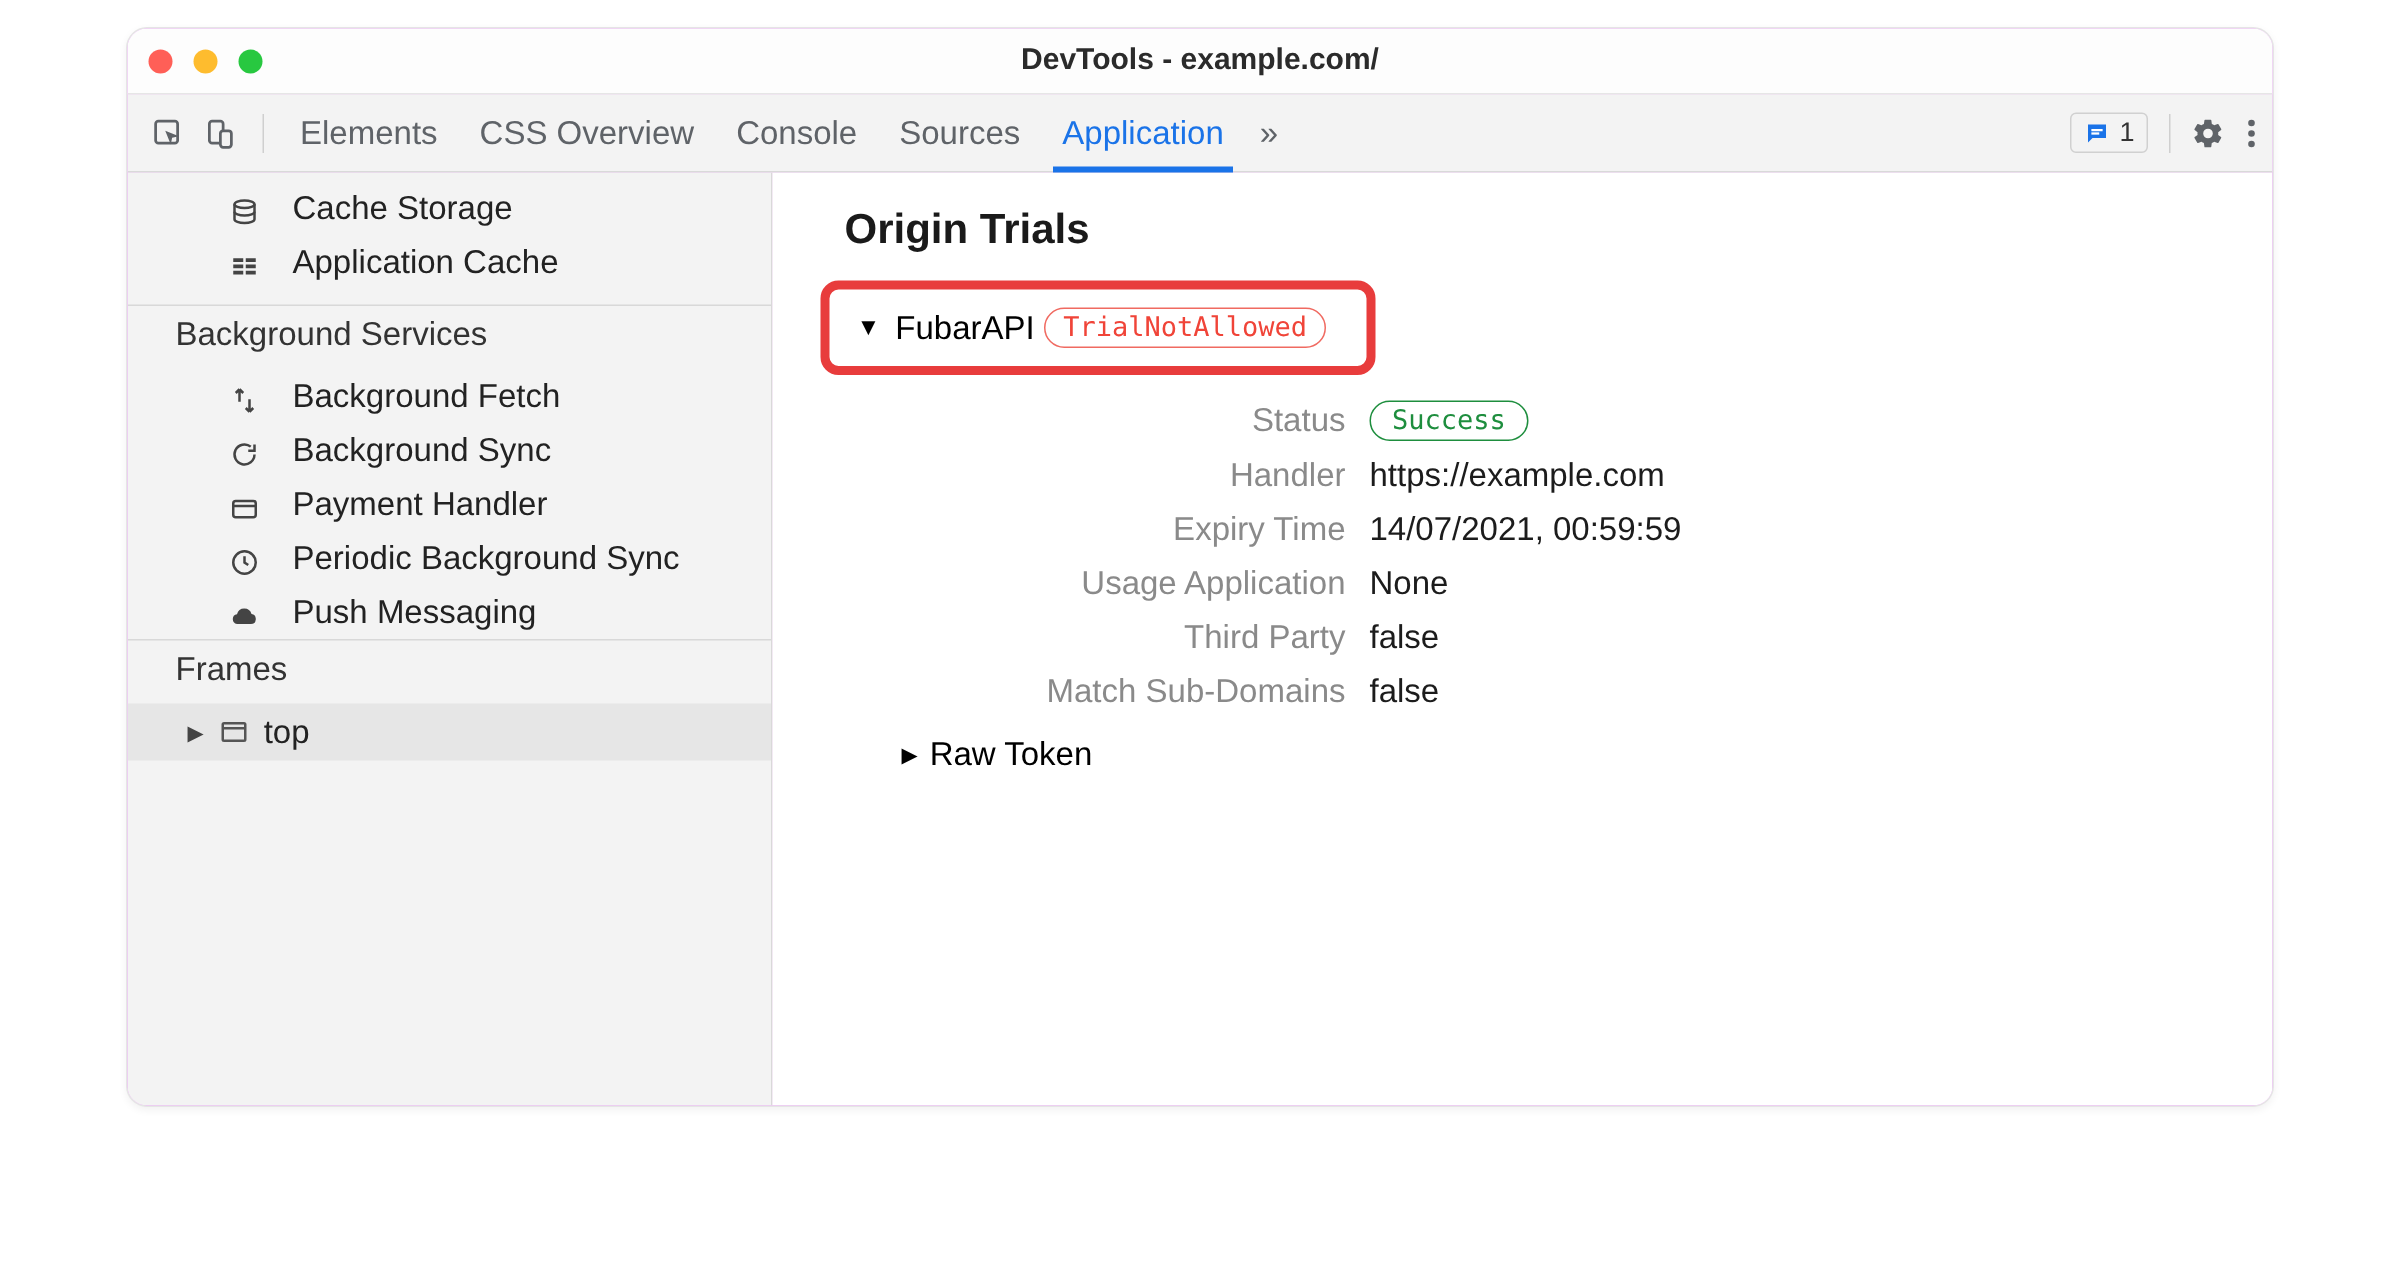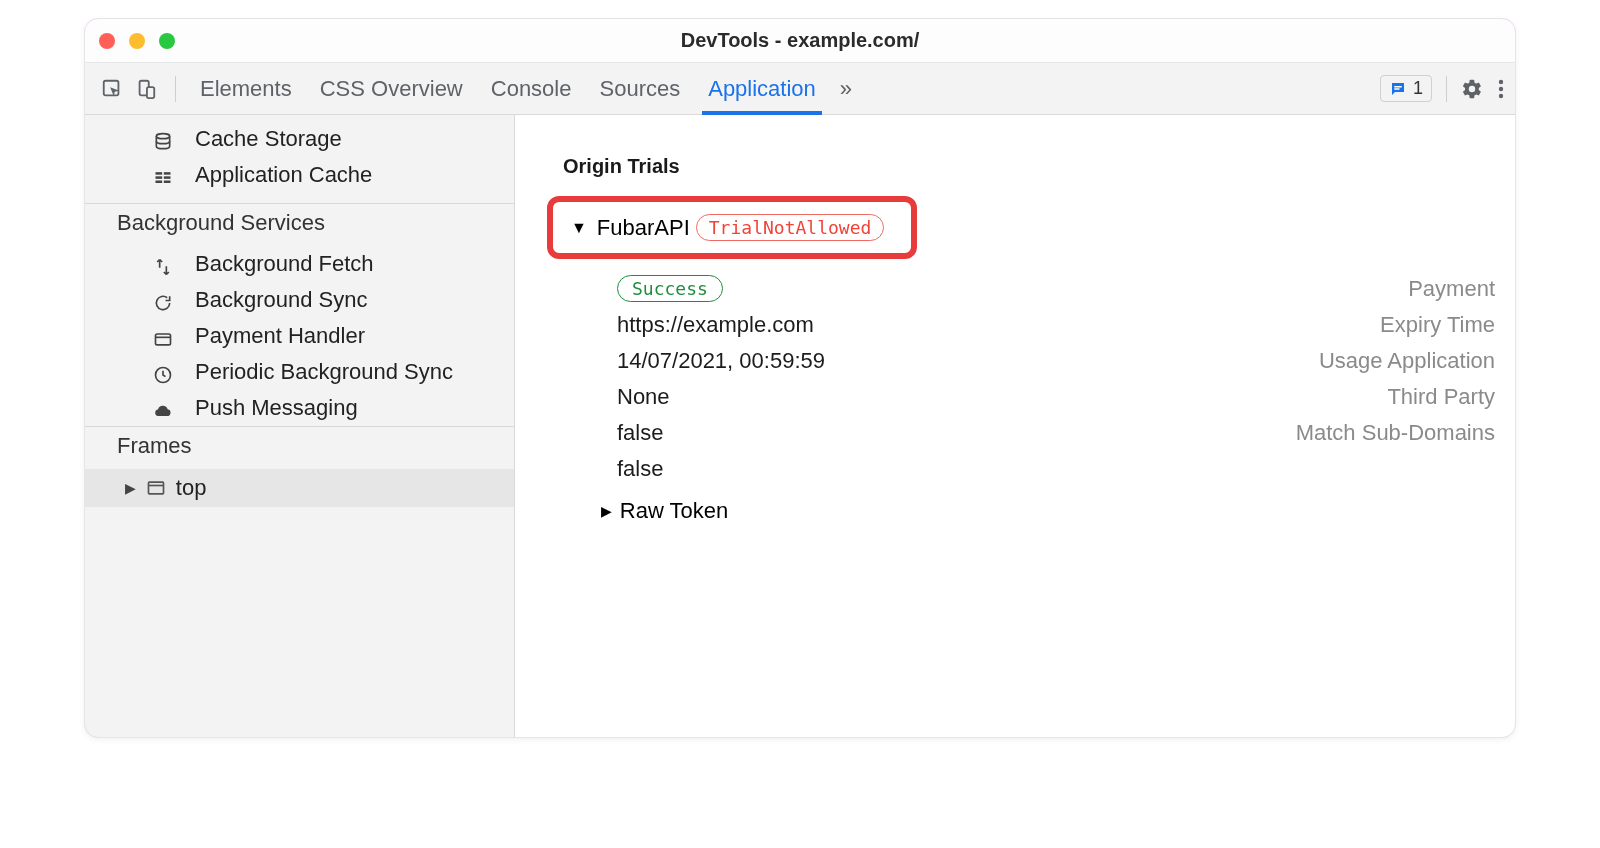--- a/index.html
+++ b/index.html
@@ -82,21 +82,21 @@
 .sidebar .item .icn { color: #444; }
 .sidebar .section { border-top: 1px solid #d8d8d8; padding: 0 0 0; }
 .sidebar .section-title { font-size: 22px; padding: 6px 14px 10px 32px; color: #333; }
 .sidebar .frames-row {
   display: flex; align-items: center; gap: 10px; padding: 6px 14px 6px 40px;
   background: #e6e6e6;
 }
 .sidebar .frames-row .tri { font-size: 14px; color: #444; }
 
 .main { flex: 1; background: #fff; padding: 20px 20px 20px 32px; }
-.main h2 { font-size: 20px; font-weight: 700; margin: 20px 0 18px 16px; color: #1a1a1a; }
+.main h2 { font-size: 28px; font-weight: 700; margin: 2px 0 18px 16px; color: #1a1a1a; }
 .trial-box {
   border: 6px solid #e83c3c;
   border-radius: 12px;
   width: 370px;
   padding: 12px 14px 12px 18px;
   display: flex; align-items: center; gap: 6px;
   margin-bottom: 16px;
 }
 .trial-box .tri { font-size: 16px; color: #000; margin-right: 4px; }
 .trial-box .api { font-size: 22px; color: #000; }
@@ -271,23 +271,24 @@
     <div class="main">
       <h2>Origin Trials</h2>
 
       <div class="trial-box">
         <span class="tri">▼</span>
         <span class="api">FubarAPI</span>
         <span class="pill">TrialNotAllowed</span>
       </div>
 
       <div class="kv">
+        <div class="k">Status</div>
         <div class="v"><span class="pill green">Success</span></div>
 
-        <div class="k">Payment</div>
+        <div class="k">Handler</div>
         <div class="v">https://example.com</div>
 
         <div class="k">Expiry Time</div>
         <div class="v">14/07/2021, 00:59:59</div>
 
         <div class="k">Usage Application</div>
         <div class="v">None</div>
 
         <div class="k">Third Party</div>
         <div class="v">false</div>

